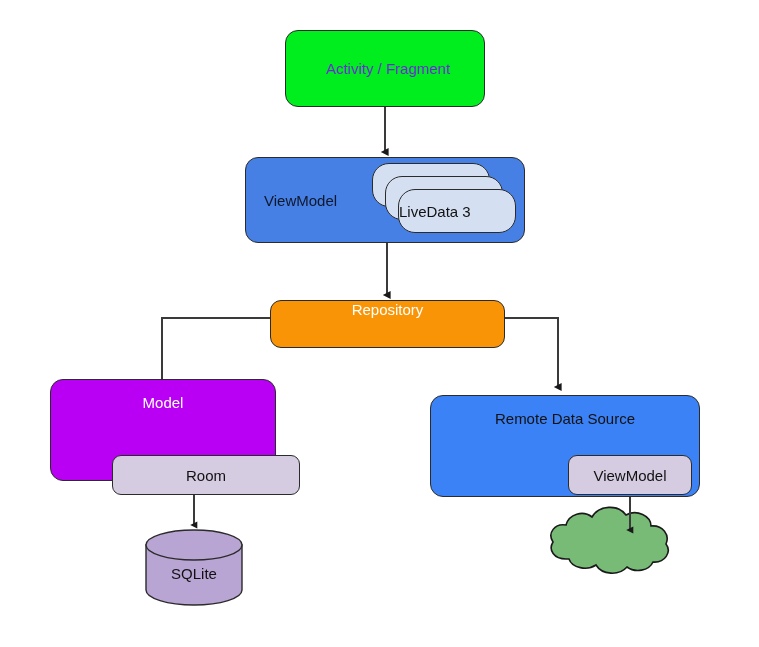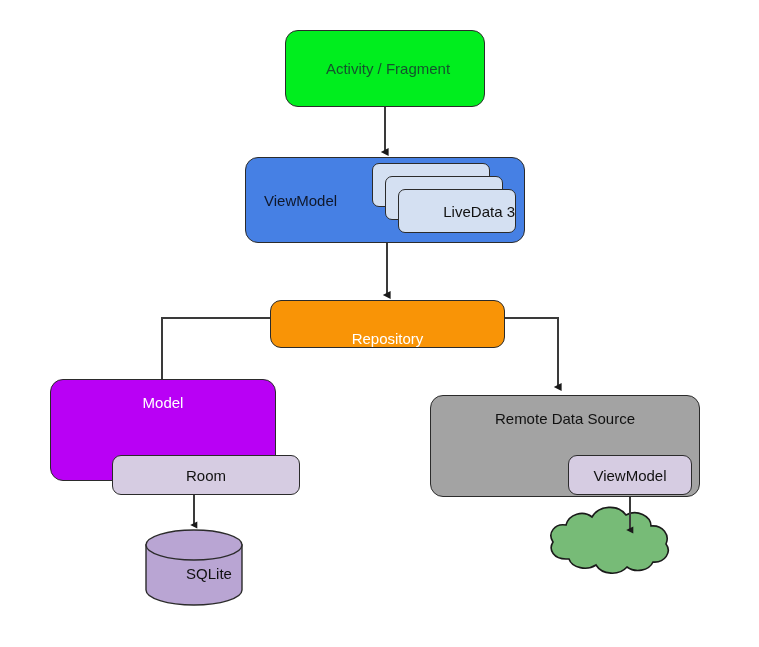--- a/index.html
+++ b/index.html
@@ -7,60 +7,60 @@
        font-family:"Liberation Sans","DejaVu Sans",sans-serif;}
   #canvas{position:absolute;left:0;top:0;width:759px;height:647px;}
   svg.layer{position:absolute;left:0;top:0;width:759px;height:647px;pointer-events:none;}
   .node{position:absolute;box-sizing:border-box;display:flex;justify-content:center;
         border:1.4px solid #2b2b2b;}
   .lbl{position:absolute;white-space:nowrap;text-align:center;}
 
   
   #activity{left:285px;top:30px;width:200px;height:77px;background:#00ee1e;
             border-radius:13px;align-items:center;}
-  #activity .lbl{color:#14532d;font-size:15px;position:static;margin-left:6px;}
+  #activity .lbl{color:#6d28d9;font-size:15px;position:static;margin-left:6px;}
 
   
   #viewmodel{left:245px;top:157px;width:280px;height:86px;background:#4680e4;
              border-radius:13px;align-items:center;justify-content:flex-start;}
   #vm-label{color:#0f172a;font-size:15px;position:static;margin-left:18px;}
 
   .livecard{position:absolute;box-sizing:border-box;background:#d4e0f2;
-            border:1.4px solid #2b2b2b;border-radius:7px;
-            display:flex;align-items:center;justify-content:flex-end;
+            border:1.4px solid #2b2b2b;border-radius:17px;
+            display:flex;align-items:center;justify-content:flex-start;
             color:#111;font-size:15px;}
   #live1{left:372px;top:163px;width:118px;height:44px;}
   #live2{left:385px;top:176px;width:118px;height:44px;}
   #live3{left:398px;top:189px;width:118px;height:44px;}
 
   
   #repository{left:270px;top:300px;width:235px;height:48px;background:#f99406;
-              border-radius:11px;align-items:flex-end;}
+              border-radius:11px;align-items:flex-start;}
   #repository .lbl{color:#ffffff;font-size:15px;position:static;}
 
   
   #model{left:50px;top:379px;width:226px;height:102px;background:#b900f5;
          border-radius:13px;align-items:flex-start;}
   #model-label{color:#ffffff;font-size:15px;position:static;margin-top:14px;}
   #room{position:absolute;left:112px;top:455px;width:188px;height:40px;
         background:#d6cce2;border:1.4px solid #2b2b2b;border-radius:9px;
         display:flex;align-items:center;justify-content:center;
         color:#111;font-size:15px;box-sizing:border-box;}
 
   
-  #remote{left:430px;top:395px;width:270px;height:102px;background:#a3a3a3;
+  #remote{left:430px;top:395px;width:270px;height:102px;background:#3b82f6;
           border-radius:13px;align-items:flex-start;}
   #remote-label{color:#111;font-size:15px;position:static;margin-top:14px;}
   #retrofit{position:absolute;left:568px;top:455px;width:124px;height:40px;
             background:#d6cce2;border:1.4px solid #2b2b2b;border-radius:9px;
             display:flex;align-items:center;justify-content:center;
             color:#111;font-size:15px;box-sizing:border-box;}
 
   
-  #sqlite-label{left:147px;top:565px;width:94px;color:#111;font-size:15px;padding-left:15px;}
+  #sqlite-label{left:147px;top:565px;width:94px;color:#111;font-size:15px;}
   #webservice-label{left:552px;top:552px;width:140px;color:#111;font-size:14px;}
 </style>
 </head>
 <body>
 
 <div id="canvas">
 
   <svg class="layer" viewBox="0 0 759 647">
 
     <g>

